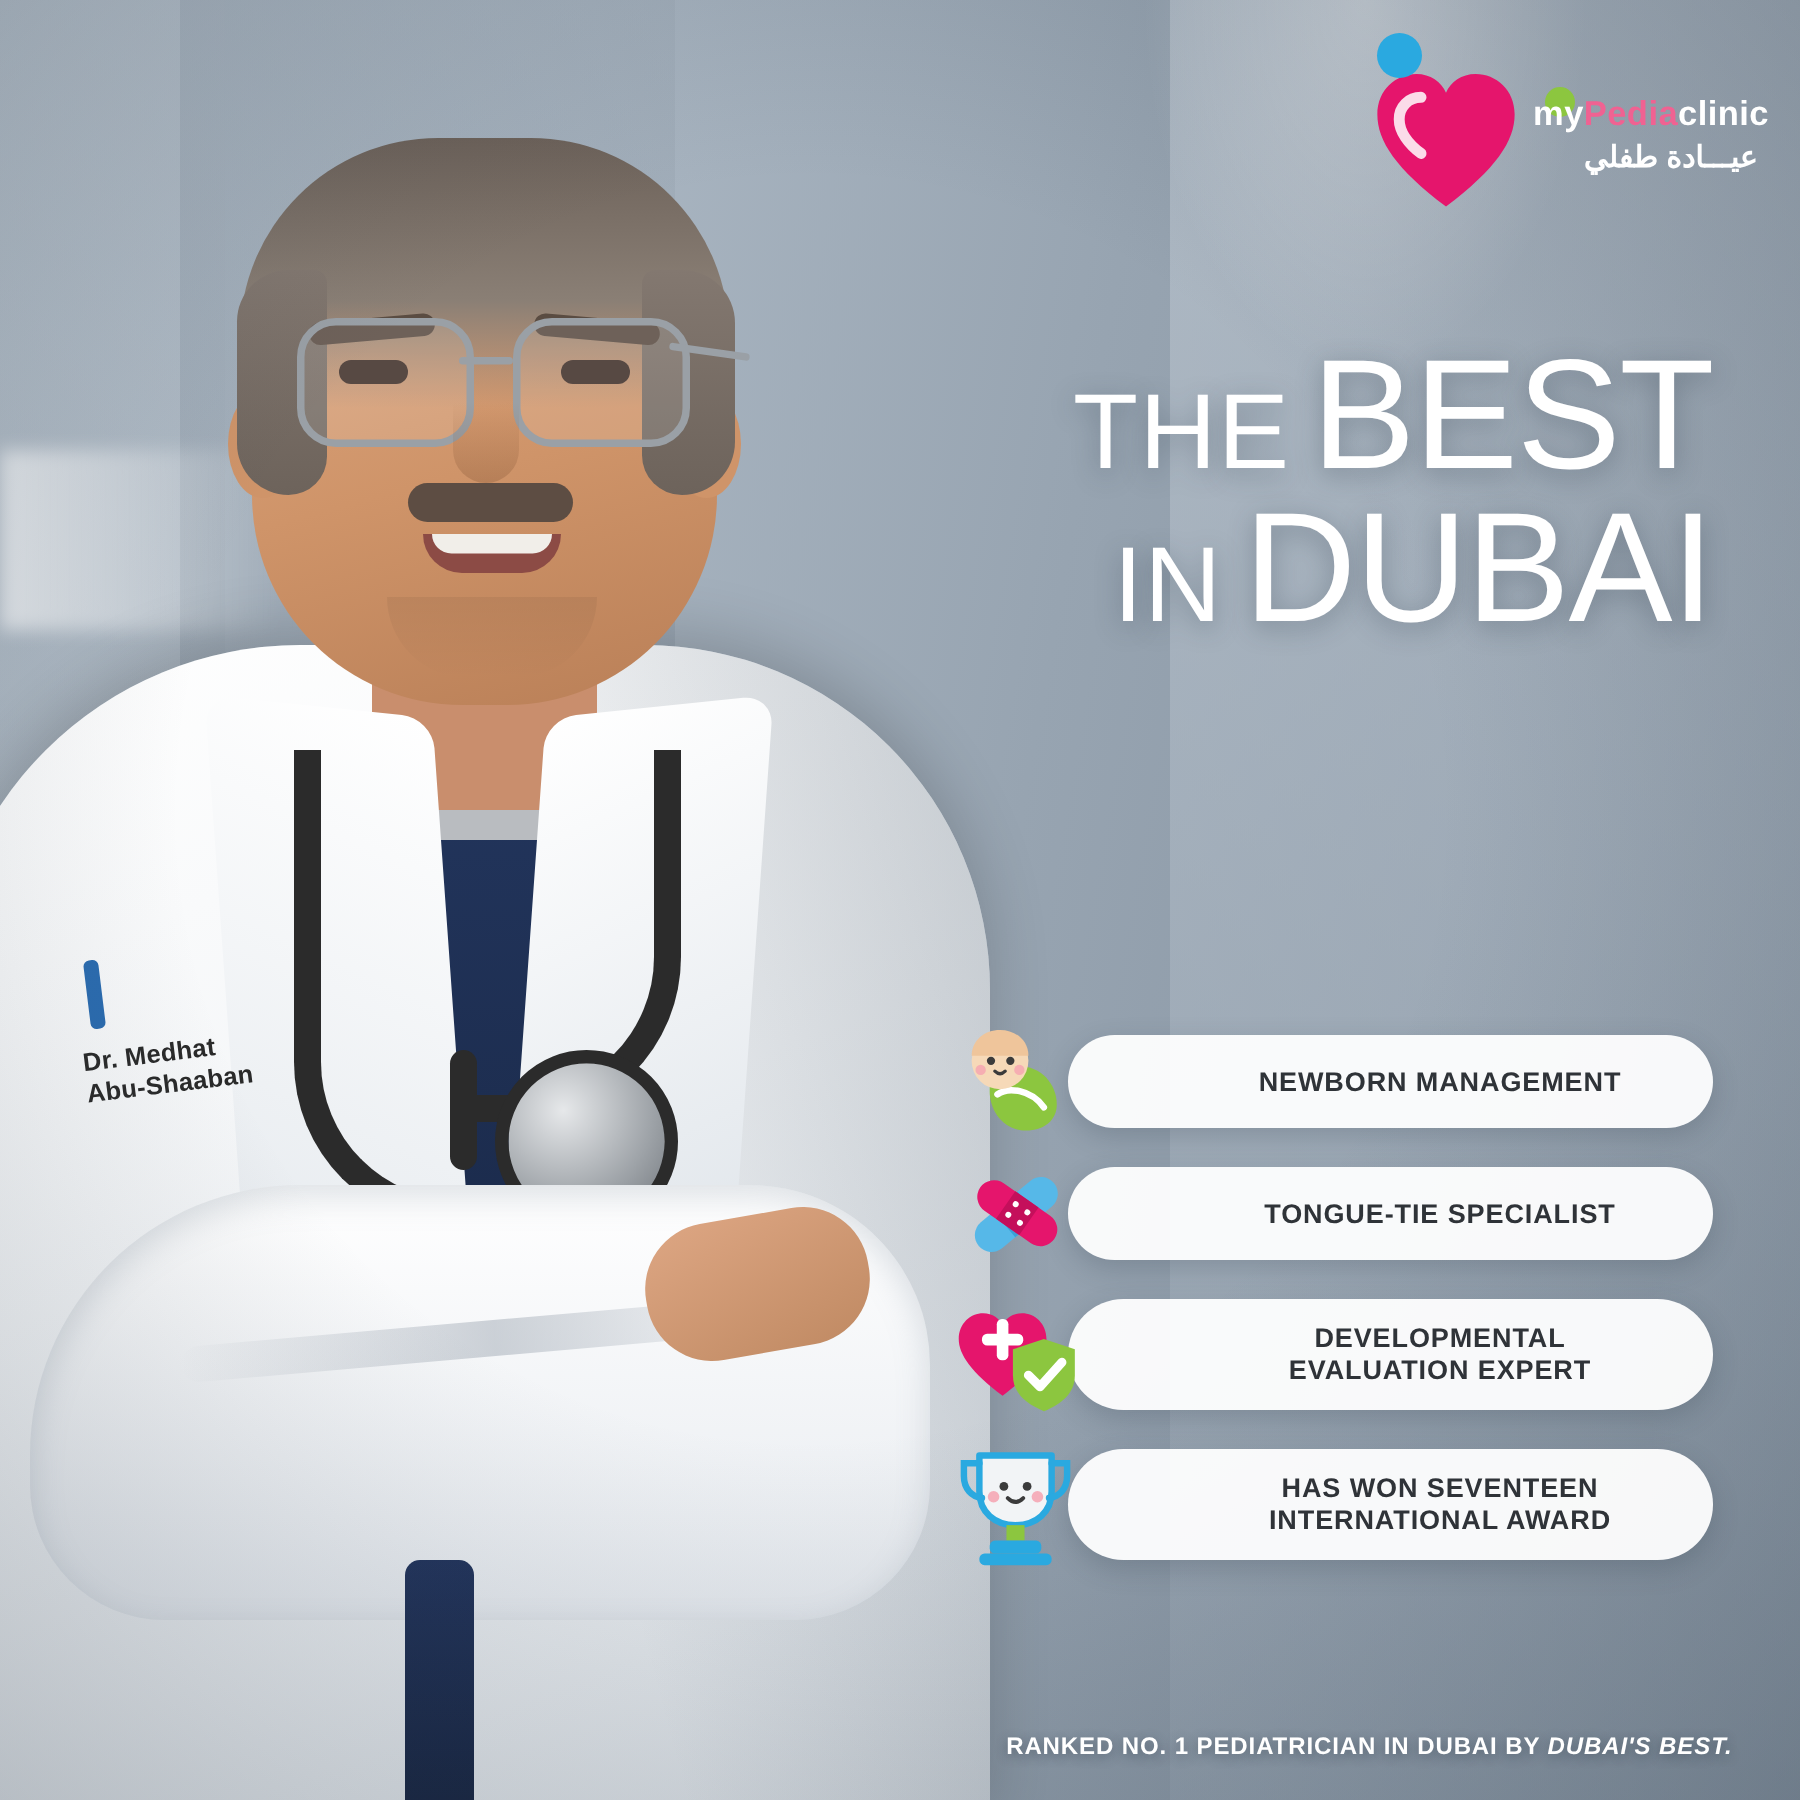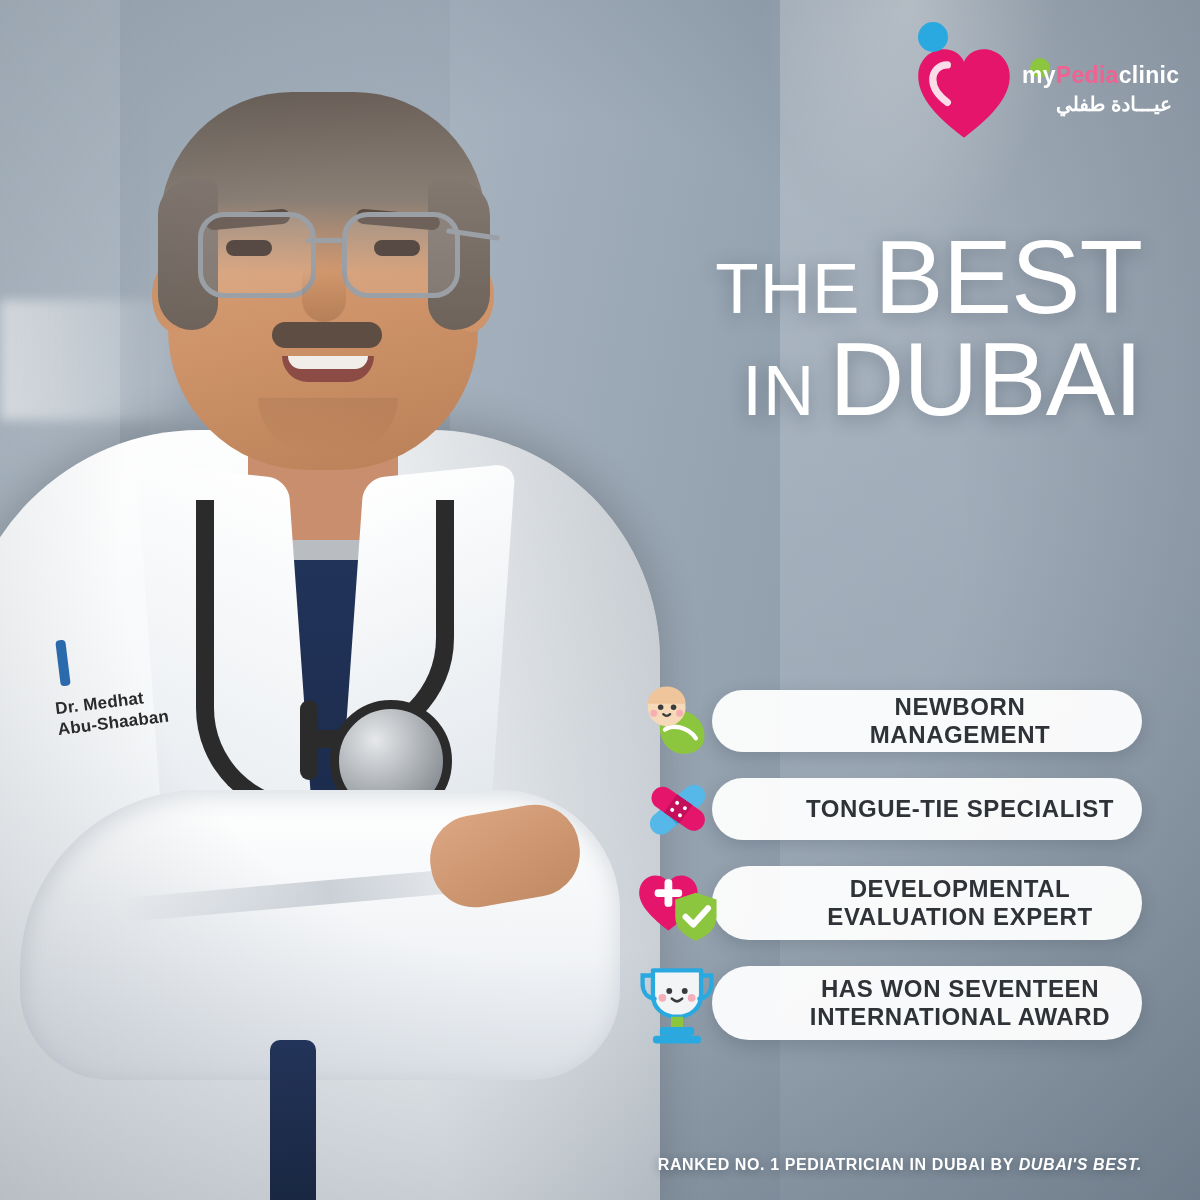--- a/index.html
+++ b/index.html
@@ -166,28 +166,28 @@
   #features{position:absolute;right:58px;top:690px;width:430px;display:flex;flex-direction:column;gap:26px;}
   .pill{
     position:relative;height:62px;border-radius:31px;
     background:rgba(255,255,255,.94);
     box-shadow:0 6px 18px rgba(45,60,75,.22);
     display:flex;align-items:center;justify-content:center;
     padding:0 26px 0 92px;box-sizing:border-box;
   }
   .pill.two-line{height:74px;border-radius:37px;}
   .pill-label{
-    font-size:24px;font-weight:700;color:#2f3338;letter-spacing:.6px;
+    font-size:18px;font-weight:700;color:#2f3338;letter-spacing:.6px;
     text-align:center;line-height:1.16;text-transform:uppercase;white-space:pre-line;
   }
   .pill-icon{position:absolute;left:-78px;top:50%;transform:translateY(-50%);width:86px;height:86px;}
 
   
   #footer{
-    position:absolute;right:58px;bottom:26px;color:#fff;font-size:16px;
+    position:absolute;right:45px;bottom:26px;color:#fff;font-size:16px;
     font-weight:700;letter-spacing:.6px;text-shadow:0 2px 8px rgba(30,45,60,.45);
   }
   #footer .em{font-style:italic;}
 </style>
 </head>
 <body>
 
 <div id="poster">
 
   <div class="bg-layer">

